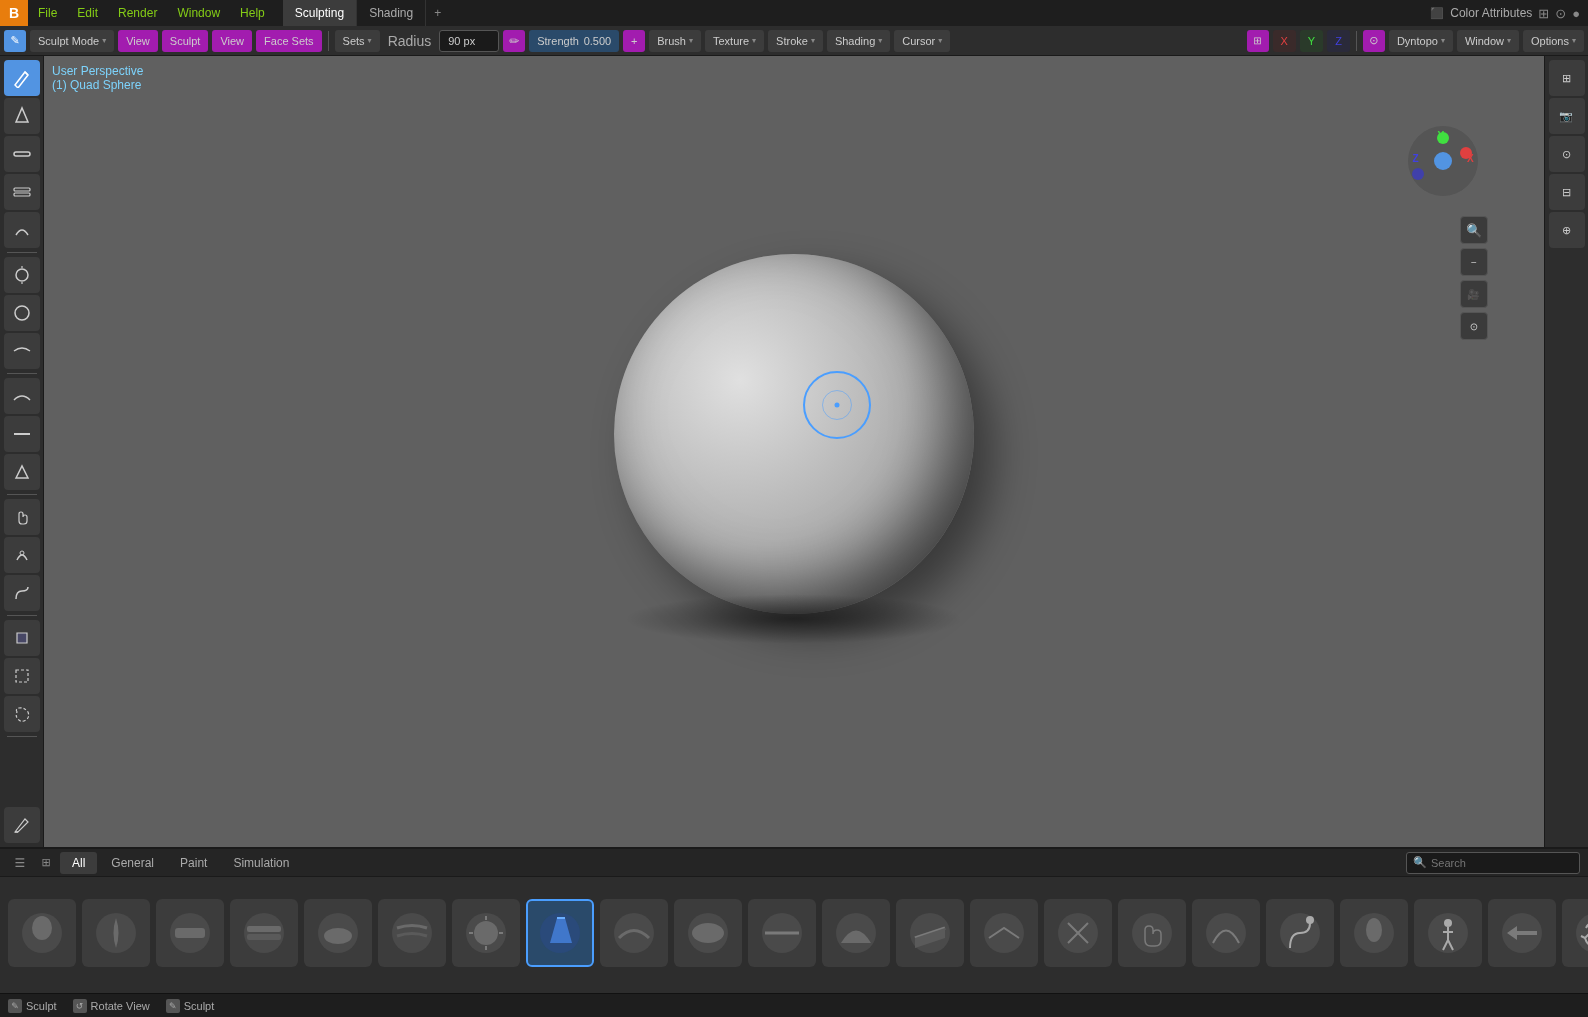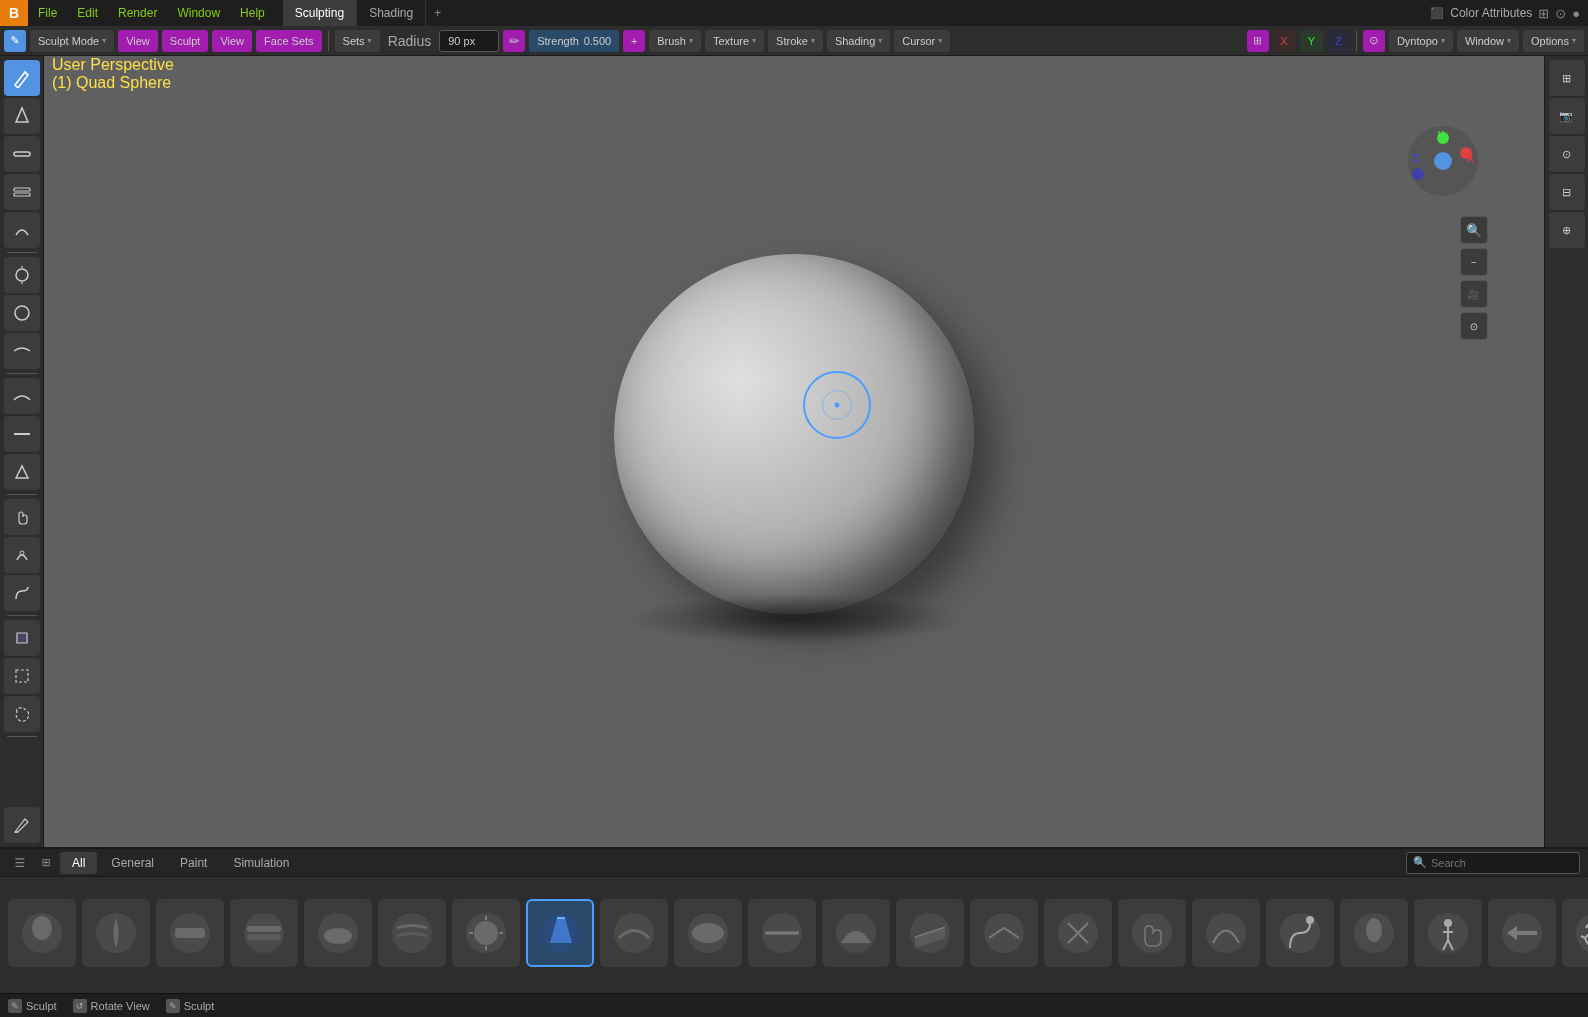--- a/index.html
+++ b/index.html
@@ -178,23 +178,23 @@
       top: 56px; left: 44px;
       right: 44px;
       bottom: 170px;
       background: #606060;
       overflow: hidden;
     }
 
     
     .viewport-info {
       position: absolute;
-      top: 0; left: 8px;
-      color: #fde047;
-      font-size: 16px;
+      top: 8px; left: 8px;
+      color: #7dd3fc;
+      font-size: 12px;
     }
 
     
     .sphere-container {
       position: absolute;
       top: 50%; left: 50%;
       transform: translate(-50%, -55%);
     }
     .sphere {
       width: 360px; height: 360px;

